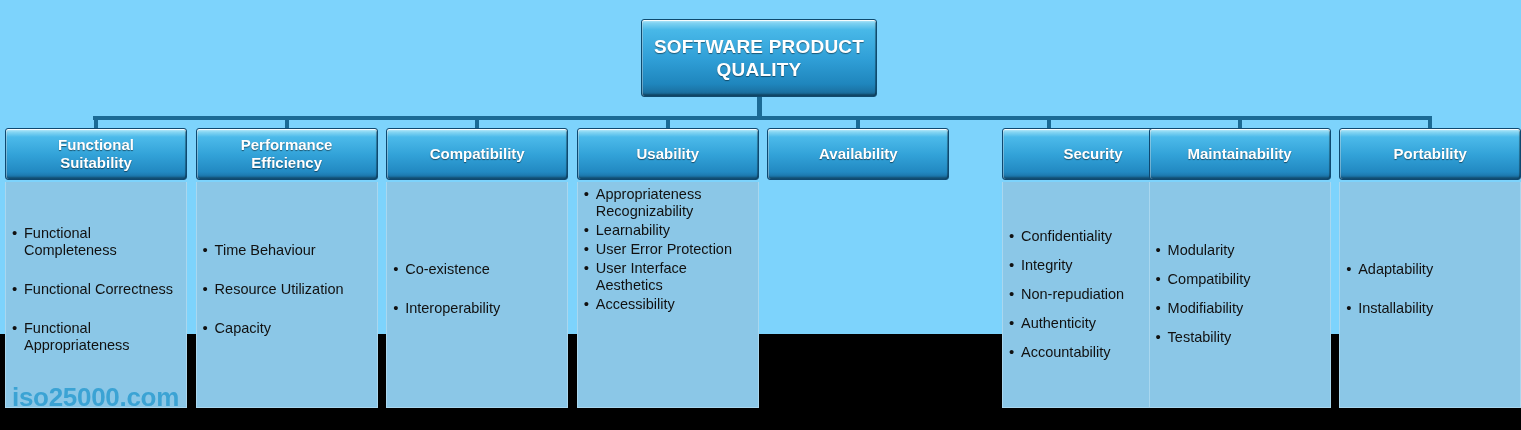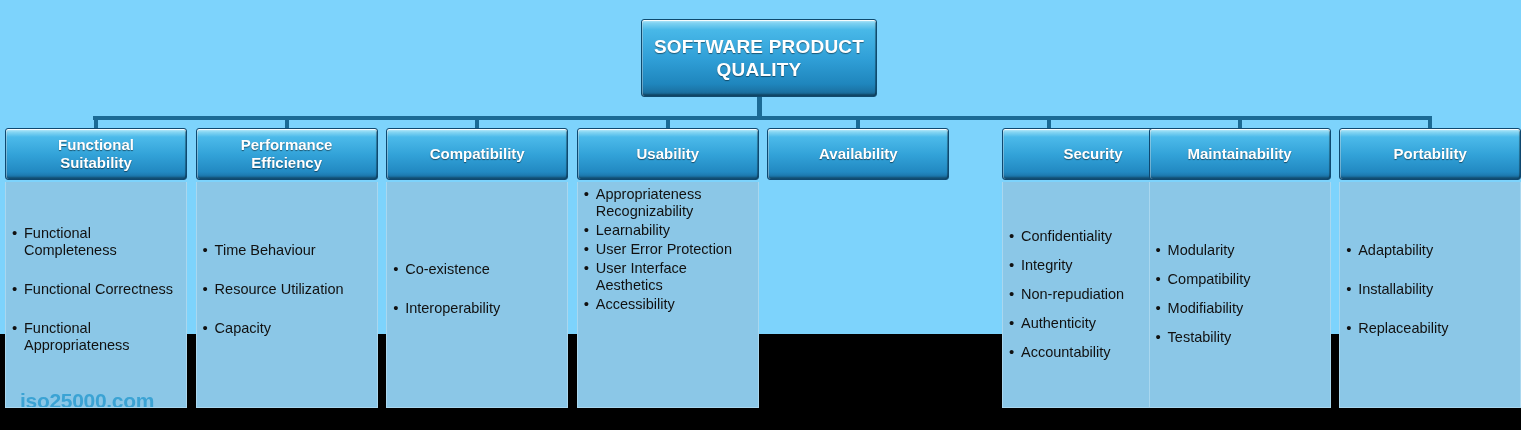--- a/index.html
+++ b/index.html
@@ -173,25 +173,25 @@
 
   .vcenter .col-list {
     position: absolute;
     top: 50%;
     transform: translateY(-50%);
   }
 
   
   .watermark {
     position: absolute;
-    left: 14px;
+    left: 6px;
     bottom: -6px;
     color: #3ba3d4;
     font-weight: bold;
-    font-size: 21px;
+    font-size: 26px;
     letter-spacing: -0.3px;
     white-space: nowrap;
   }
 </style>
 </head>
 <body>
 
 <div id="diagram">
 
   <div class="root-box">
@@ -298,19 +298,18 @@
         </div>
       </div>
       <div class="col" style="left: 1339.2px;">
         <div class="col-head">
           <div class="col-head-label"><span>Portability</span></div>
         </div>
         <div class="col-body loose vcenter">
           <ul class="col-list">
             <li>Adaptability</li>
             <li>Installability</li>
-            <li>Replaceability</li>
           </ul>
         </div>
       </div>
     </div>
 
 </div>
 
 </body></html>

